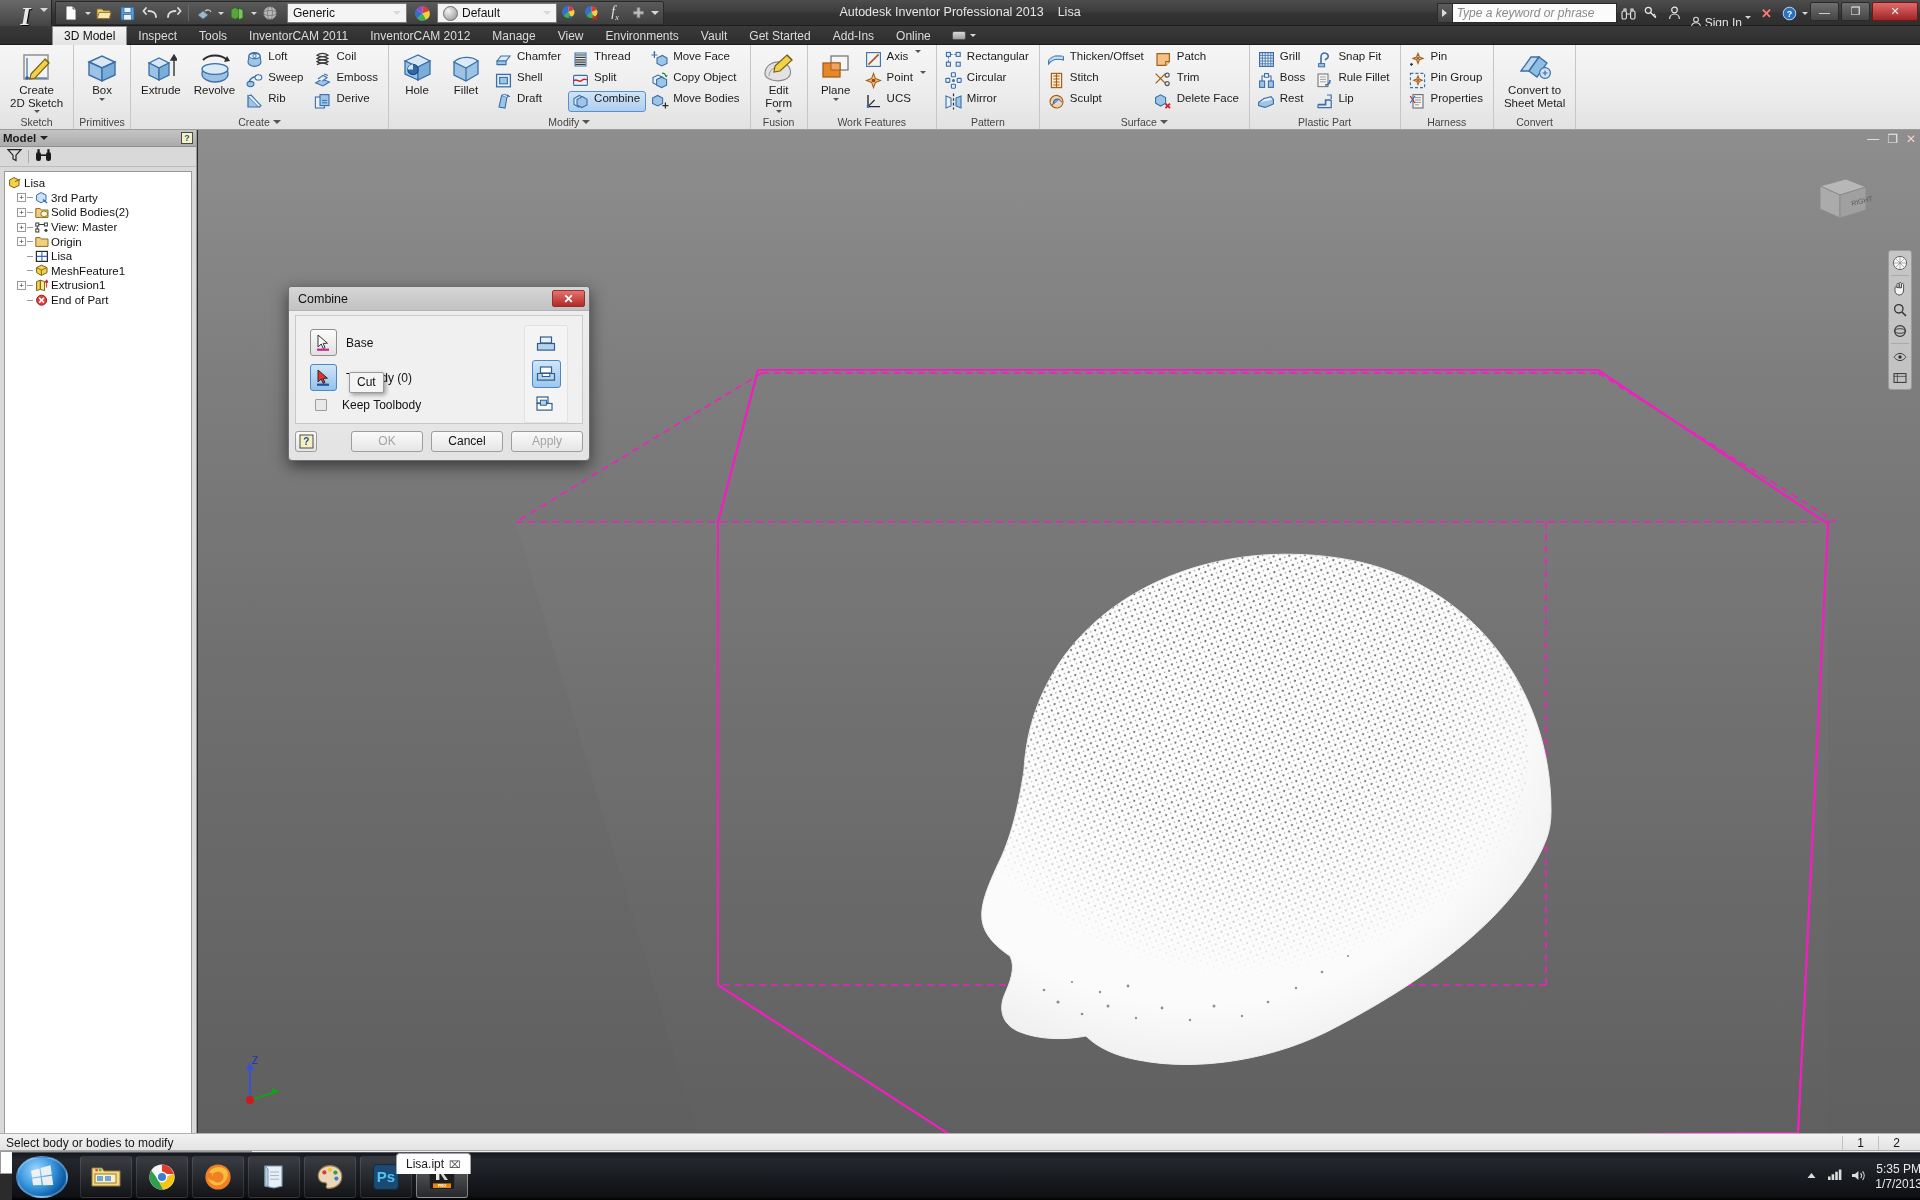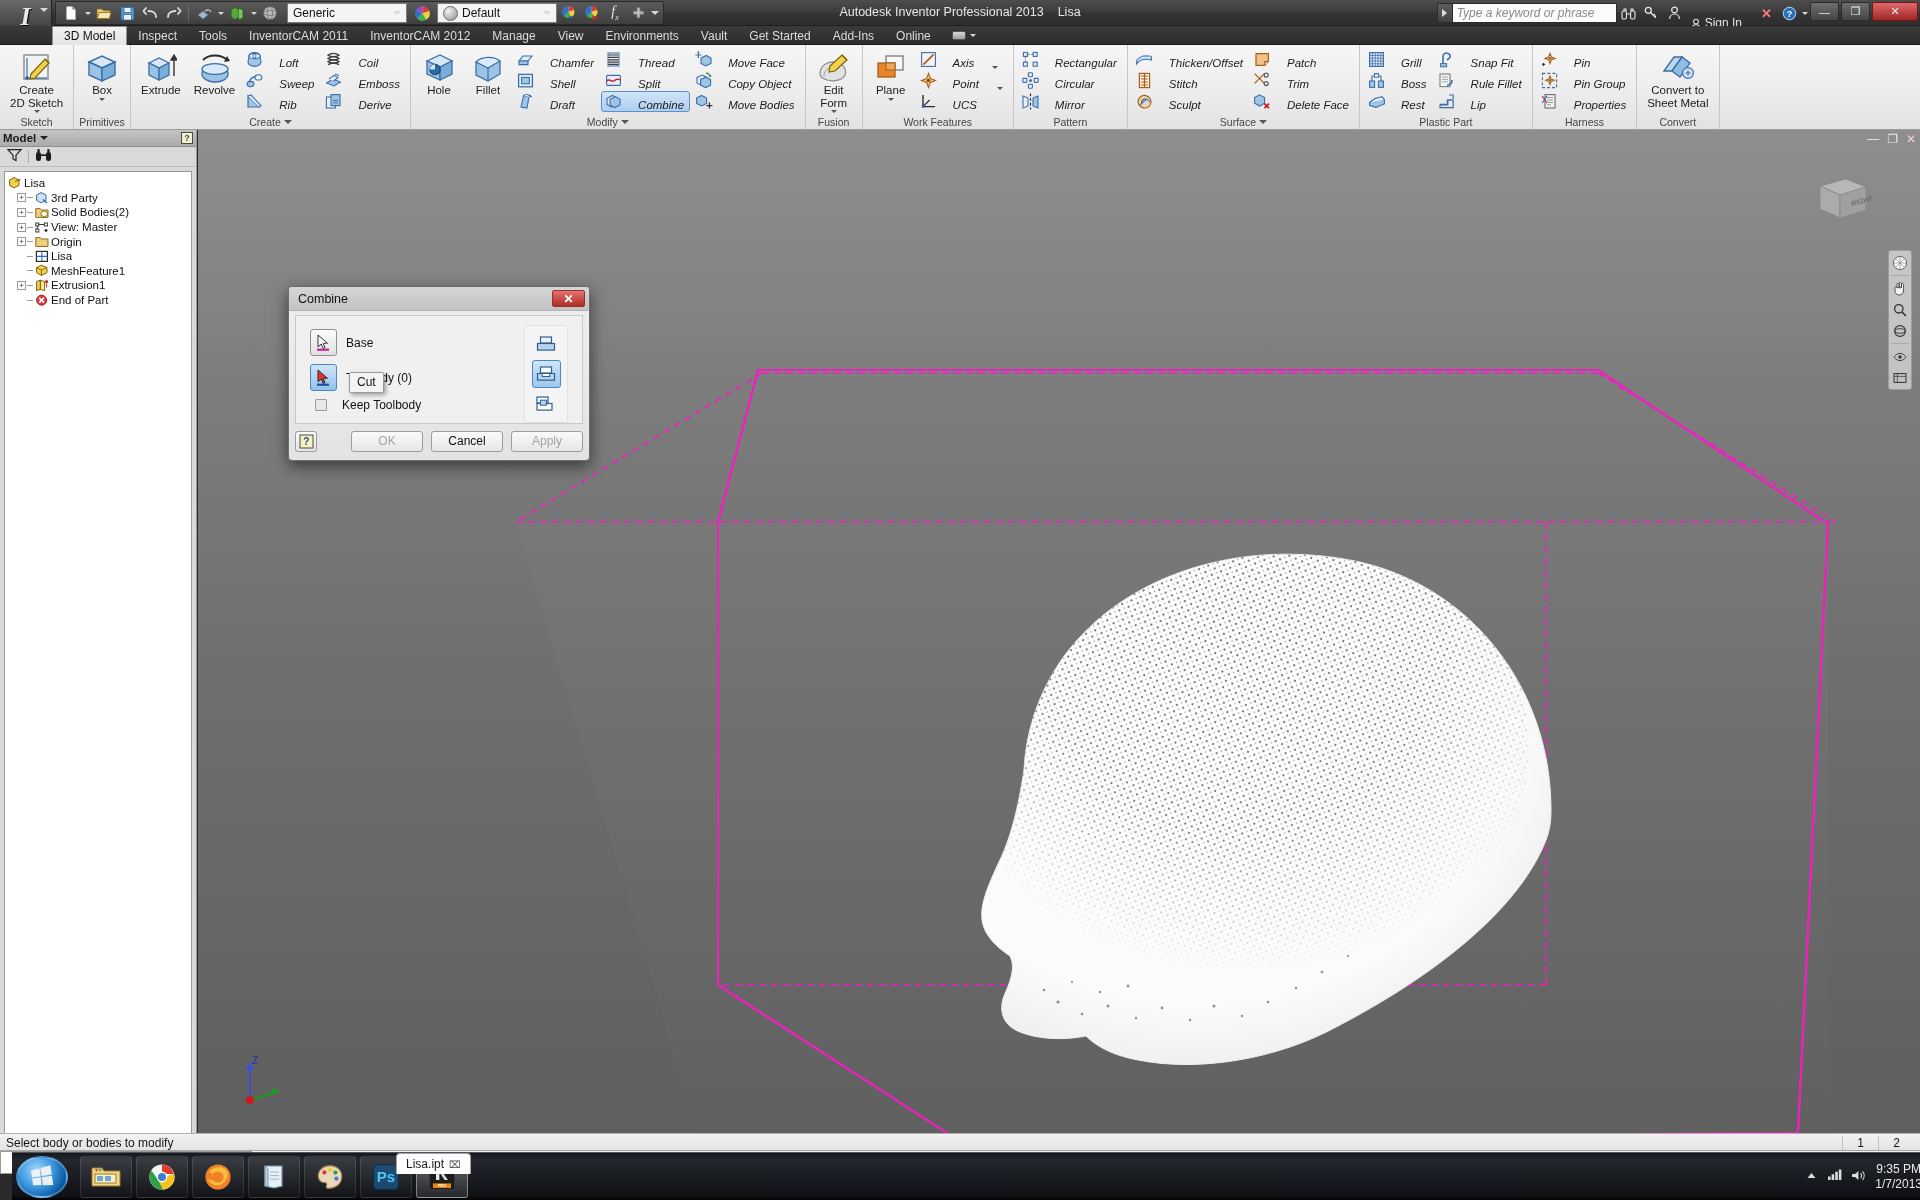--- a/index.html
+++ b/index.html
@@ -79,21 +79,21 @@
     width:15px;height:20px; background:linear-gradient(to bottom,#5d5d5d,#424242);
     border:1px solid #2a2a2a; border-right:none; display:flex;align-items:center;justify-content:center;
   }
   .caret-r{width:0;height:0;border-top:4px solid transparent;border-bottom:4px solid transparent;border-left:5px solid #dcdcdc;}
   .search-input{
     width:165px;height:20px;background:#fbfbfb;border:1px solid #2a2a2a;
     font-style:italic;color:#8a8a8a;font-size:12px;padding:0 4px;line-height:18px;
     font-family:"Liberation Sans",sans-serif;
   }
   .ti-ico{ width:23px;height:20px;display:flex;align-items:center;justify-content:center;color:#e0e0e0;font-size:13px;}
-  .signin{ color:#e2e2e2; font-size:12px; padding:0 4px; display:flex;align-items:flex-end;gap:3px;margin-top:20px;}
+  .signin{ color:#e2e2e2; font-size:12px; padding:0 4px; display:flex;align-items:flex-start;gap:3px;margin-top:20px;}
 
   
   .tabbar{
     position:absolute;left:0;top:26px;width:1920px;height:19px;
     background:linear-gradient(to bottom,#3a3a3a,#2d2d2d);
     border-bottom:1px solid #1a1a1a;
   }
   .tabs{ position:absolute;left:52px;top:0;display:flex;height:19px;align-items:stretch;}
   .tab{
     padding:0 11px; display:flex;align-items:center;color:#dcdcdc;font-size:12px; white-space:nowrap;
@@ -127,22 +127,22 @@
     width:auto;min-width:48px;padding:2px 5px;display:flex;flex-direction:column;align-items:center;
     border:1px solid transparent;border-radius:3px;
   }
   .big-btn .ico{ height:34px;display:flex;align-items:center;justify-content:center;}
   .big-btn .lbl{font-size:11.5px;color:#1c1c1c;text-align:center;line-height:11.5px;}
   .big-btn .lbl2{font-size:11.5px;color:#1c1c1c;text-align:center;line-height:12px;}
   .big-btn .dd{ width:0;height:0;border-left:3px solid transparent;border-right:3px solid transparent;border-top:3px solid #555;margin-top:1px;}
 
   .col-small{ display:flex;flex-direction:column;justify-content:flex-start;gap:0px;padding-top:1px;}
   .sm-btn{
-    height:21px;display:flex;align-items:flex-end;gap:15px;padding:0 5px 0 2px;
-    border:1px solid transparent;border-radius:3px;white-space:nowrap;font-style:italic;
+    height:21px;display:flex;align-items:flex-start;gap:4px;padding:0 5px 0 2px;
+    border:1px solid transparent;border-radius:3px;white-space:nowrap;
   }
   .sm-btn.active{ background:linear-gradient(to bottom,#cfe4f7,#aecef0); border:1px solid #5b90c8; }
   .sm-btn .ico{width:19px;height:19px;display:flex;align-items:center;justify-content:center;flex:0 0 19px;}
   .sm-btn .lbl{font-size:11.5px;color:#1c1c1c;}
   .sm-btn .dd{width:0;height:0;border-left:3px solid transparent;border-right:3px solid transparent;border-top:3px solid #555;margin-left:3px;}
 
   
   .browser{
     position:absolute;left:0;top:130px;width:197px;bottom:32px;
     background:#d9d9d9;border-right:1px solid #9a9a9a;
@@ -1630,20 +1630,20 @@
             <path d="M1 11h2.6V7.6H1zM4.6 11h2.6V5.2H4.6zM8.2 11h2.6V2.8H8.2zM11.8 11h2.6V0.6h-2.6z" fill="#dcdcdc"></path>
           </svg>
       </span>
       <span>
         <svg width="15" height="13" viewBox="0 0 15 13">
             <path d="M1 5h3l3.4-3v9L4 8H1z" fill="#dcdcdc"></path>
             <path d="M9.6 4.2a3.6 3.6 0 010 4.8M11.6 2.4a6.4 6.4 0 010 8.4" fill="none" stroke="#dcdcdc" stroke-width="1.1"></path>
           </svg>
       </span>
       <span class="clk">
-        <span>9:35 PM</span>
+        <span>5:35 PM</span>
         <span>1/7/2013</span>
       </span>
       <span class="showdesk"></span>
     </div>
   </div>
 
 </div>
 
 </body></html>

